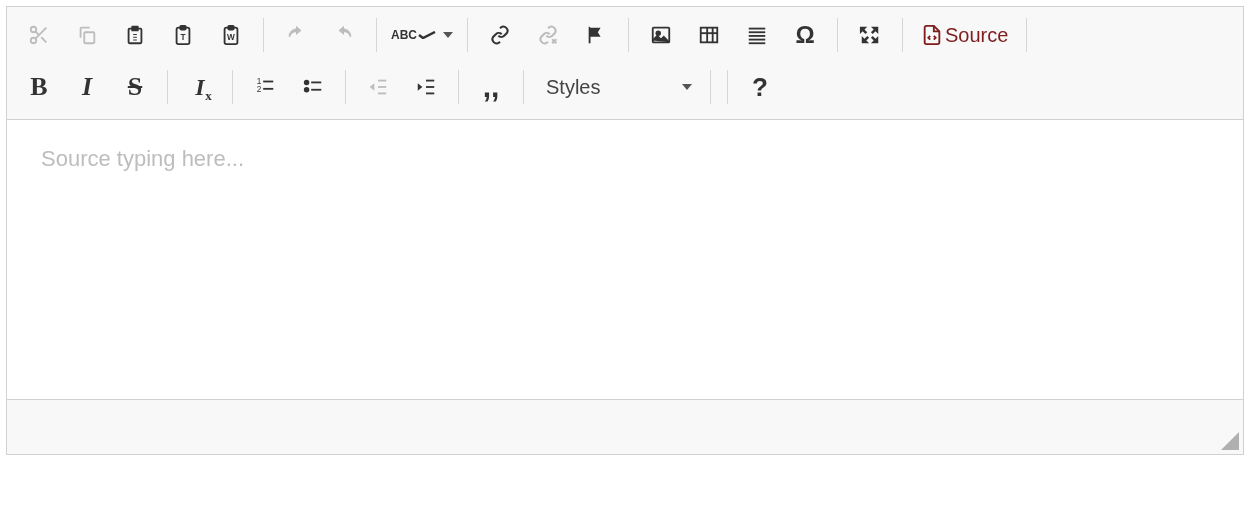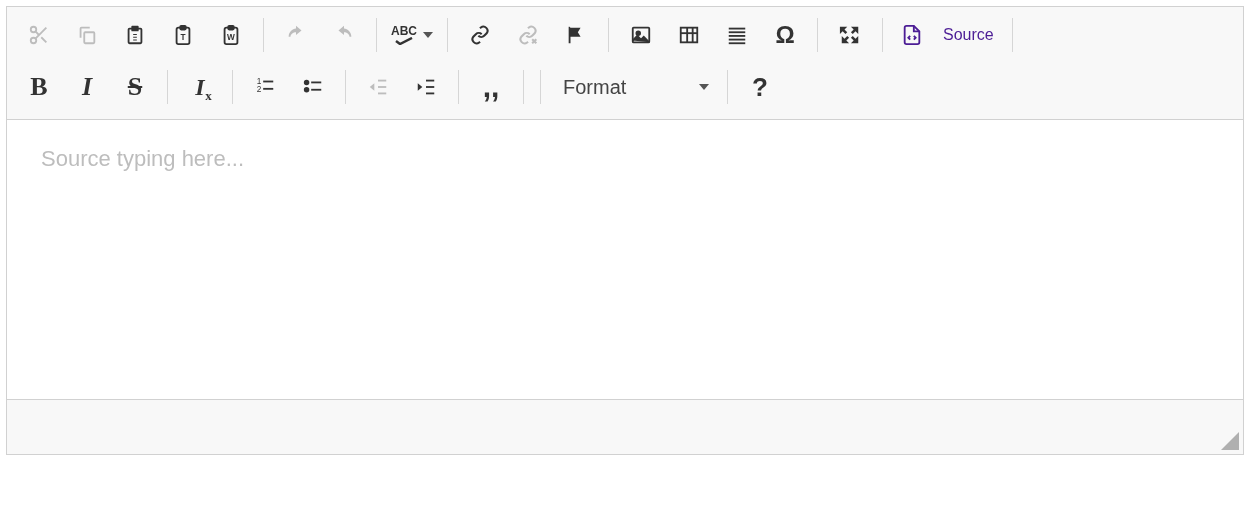--- a/index.html
+++ b/index.html
@@ -46,26 +46,26 @@
   .tb-btn svg { display: block; }
   .sep {
     width: 1px;
     height: 34px;
     background: #d6d6d6;
     margin: 0 8px;
   }
   .source-btn {
     display: inline-flex;
     align-items: center;
-    gap: 20px;
+    gap: 2px;
     height: 40px;
     padding: 0 10px;
     cursor: pointer;
-    color: #4c1d95;
-    font-size: 16px;
+    color: #7f1d1d;
+    font-size: 20px;
   }
   .combo {
     display: inline-flex;
     align-items: center;
     justify-content: space-between;
     height: 40px;
     width: 170px;
     padding: 0 10px 0 14px;
     cursor: pointer;
     color: #444;
@@ -167,21 +167,21 @@
 
     <span class="tb-btn disabled">
       <svg width="24" height="22" viewBox="0 0 24 24" fill="currentColor">
           <path d="M12 5V2l6 5-6 5V9c-3 0-6 2-6 5H4c0-5 4-9 8-9z" transform="scale(-1,1) translate(-24,0)"></path>
         </svg>
     </span>
 
     <span class="sep"></span>
 
     <span class="spell-btn">
-      <span style="display:flex;flex-direction:column;align-items:center;line-height:1;">
+      <span style="display:flex;flex-direction:row;align-items:center;line-height:1;">
         <span style="font-size:12px;font-weight:bold;color:#333;">ABC</span>
         <svg width="20" height="8" viewBox="0 0 20 8">
             <path d="M2 4 L6 7 L18 1" stroke="#333" stroke-width="2.5" fill="none"></path>
           </svg>
       </span>
       <span class="caret"></span>
     </span>
 
     <span class="sep"></span>
 
@@ -323,27 +323,27 @@
       </span>
 
       <span class="sep"></span>
 
       <span class="tb-btn">
         <span style="font-size:30px;font-weight:900;line-height:0.4;">,,</span>
       </span>
 
       <span class="sep"></span>
 
-
-      <span class="sep"></span>
-
       <span class="combo">
-        <span>Format</span>
+        <span>Styles</span>
         <span class="caret"></span>
       </span>
+
+      <span class="sep"></span>
+
 
       <span class="sep"></span>
 
       <span class="tb-btn">
         <span style="font-size:26px;font-weight:900;">?</span>
       </span>
 
     </div>
   </div>
 

